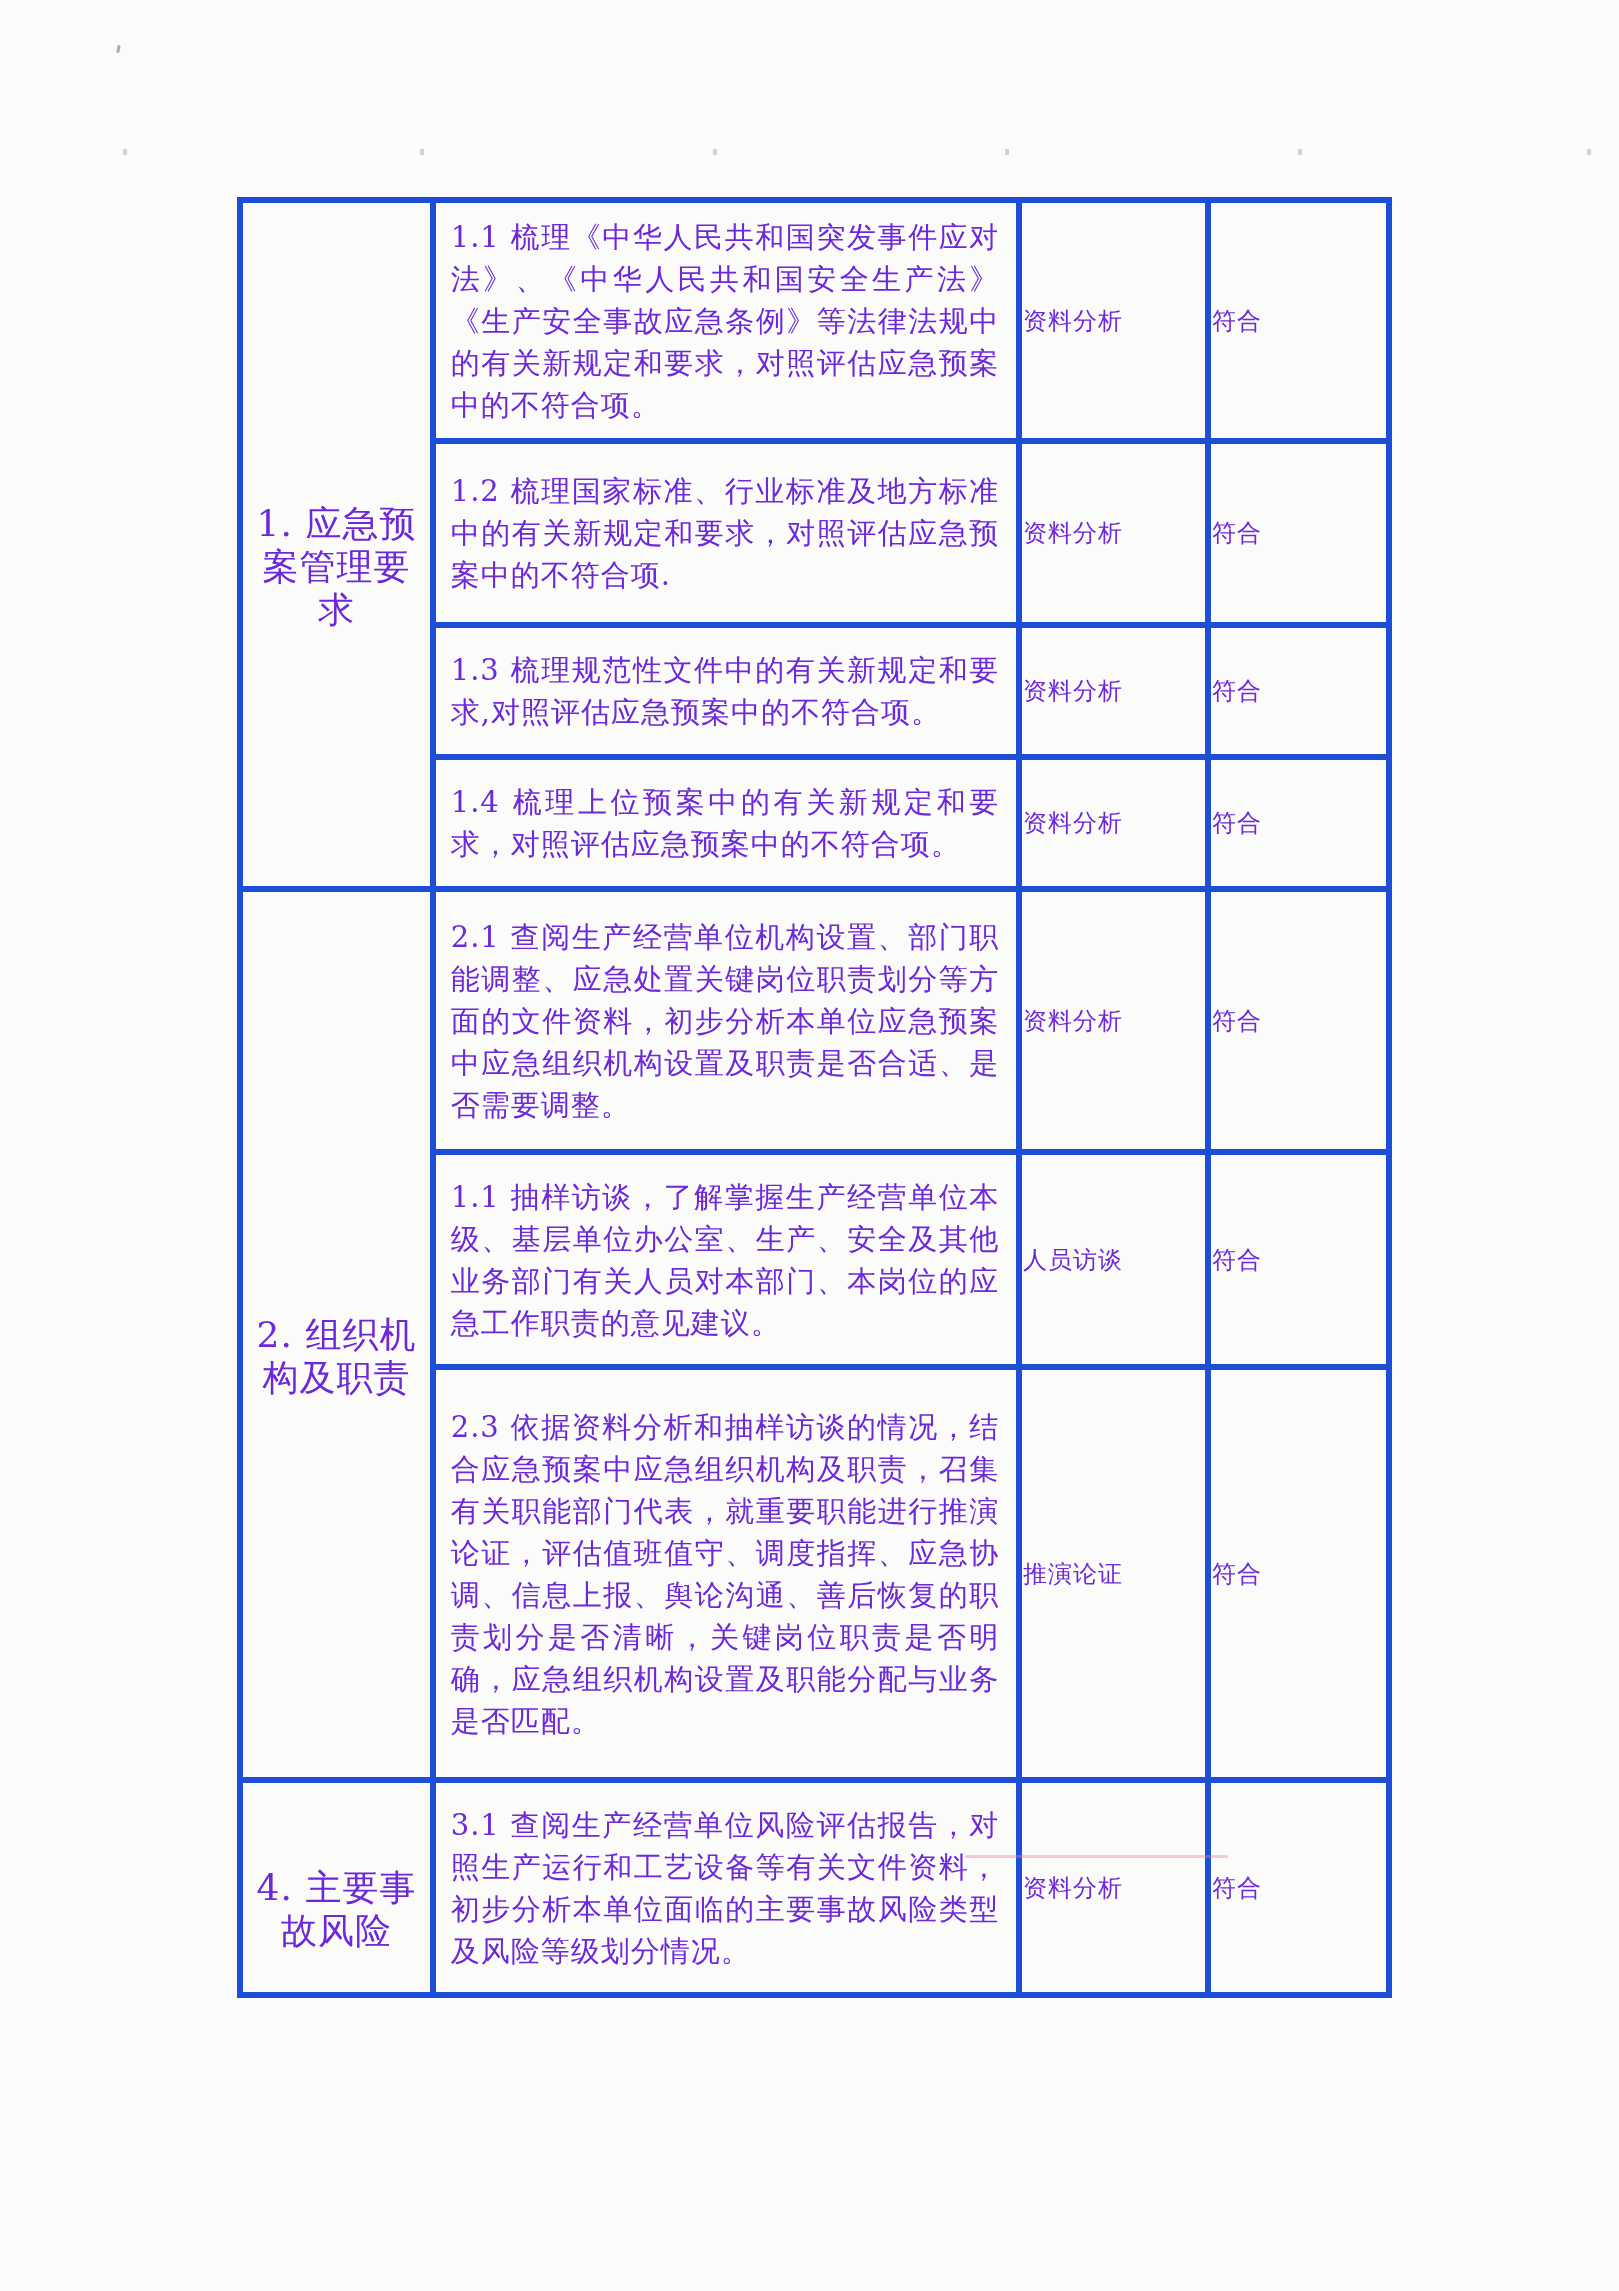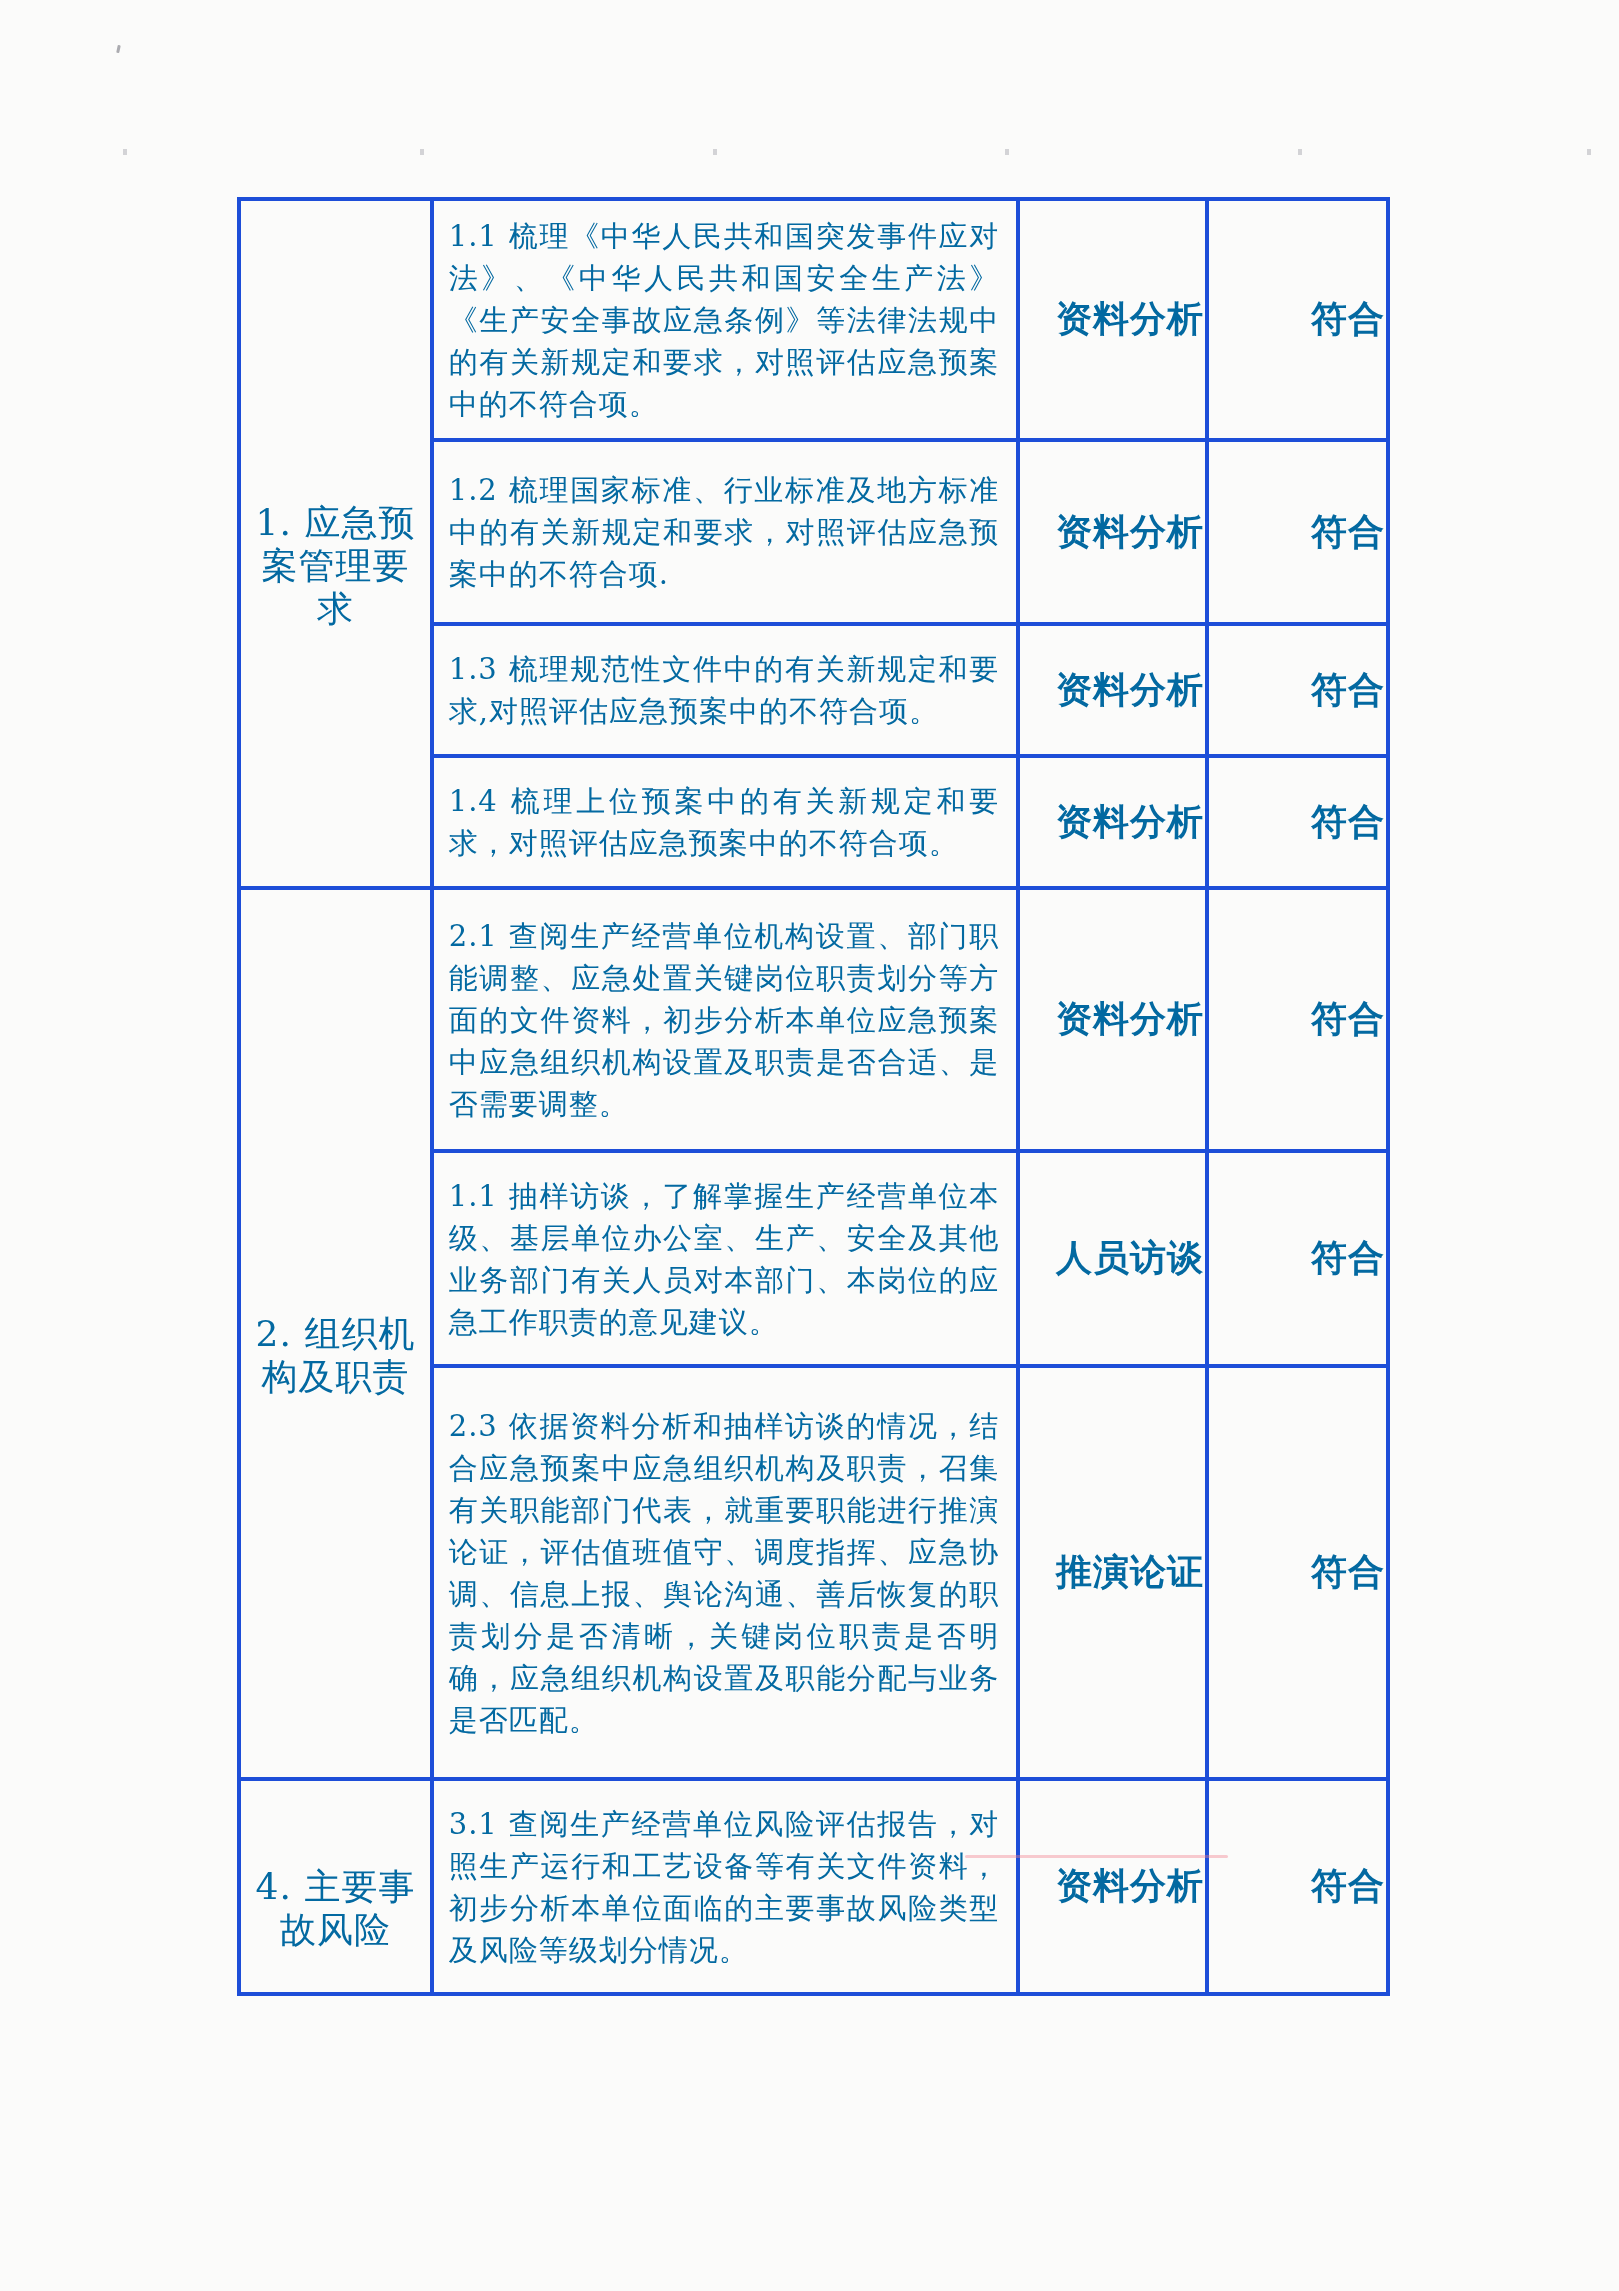--- a/index.html
+++ b/index.html
@@ -19,23 +19,23 @@
   table.tbl{
     position:absolute;
     left:237px;
     top:197px;
     width:1150px;
     border-collapse:collapse;
     table-layout:fixed;
     border:2.9px solid #262626;
   }
   .tbl td{
-    border:4px solid #1d4ed8;
+    border:6px solid #1d4ed8;
     vertical-align:middle;
-    color:#0369a1;
+    color:#6d28d9;
   }
   col.c1{width:193px;}
   col.c2{width:586px;}
   col.c3{width:189px;}
   col.c4{width:181px;}
 
   tr.h246{height:241px;}
   tr.h188{height:184px;}
   tr.h125{height:132px;}
   tr.h135{height:132px;}
@@ -53,24 +53,23 @@
   }
   td.desc{
     padding:7.8px 16.7px 7.8px 14.7px;
     font-size:29px;
     line-height:42px;
     letter-spacing:1px;
     text-align:justify;
     text-justify:inter-ideograph;
   }
   td.mid{
-    text-align:right;
-    font-size:36px;
+    text-align:left;
+    font-size:24px;
     letter-spacing:1px;
-    font-weight:bold;
   }
 
   
   .speck{
     position:absolute;
     background:#6a6a72;
     border-radius:1px;
   }
   .speck.apostrophe{left:117px;top:45px;width:2.9px;height:7.8px;opacity:.55;transform:rotate(12deg);}
   .fold-mark{

